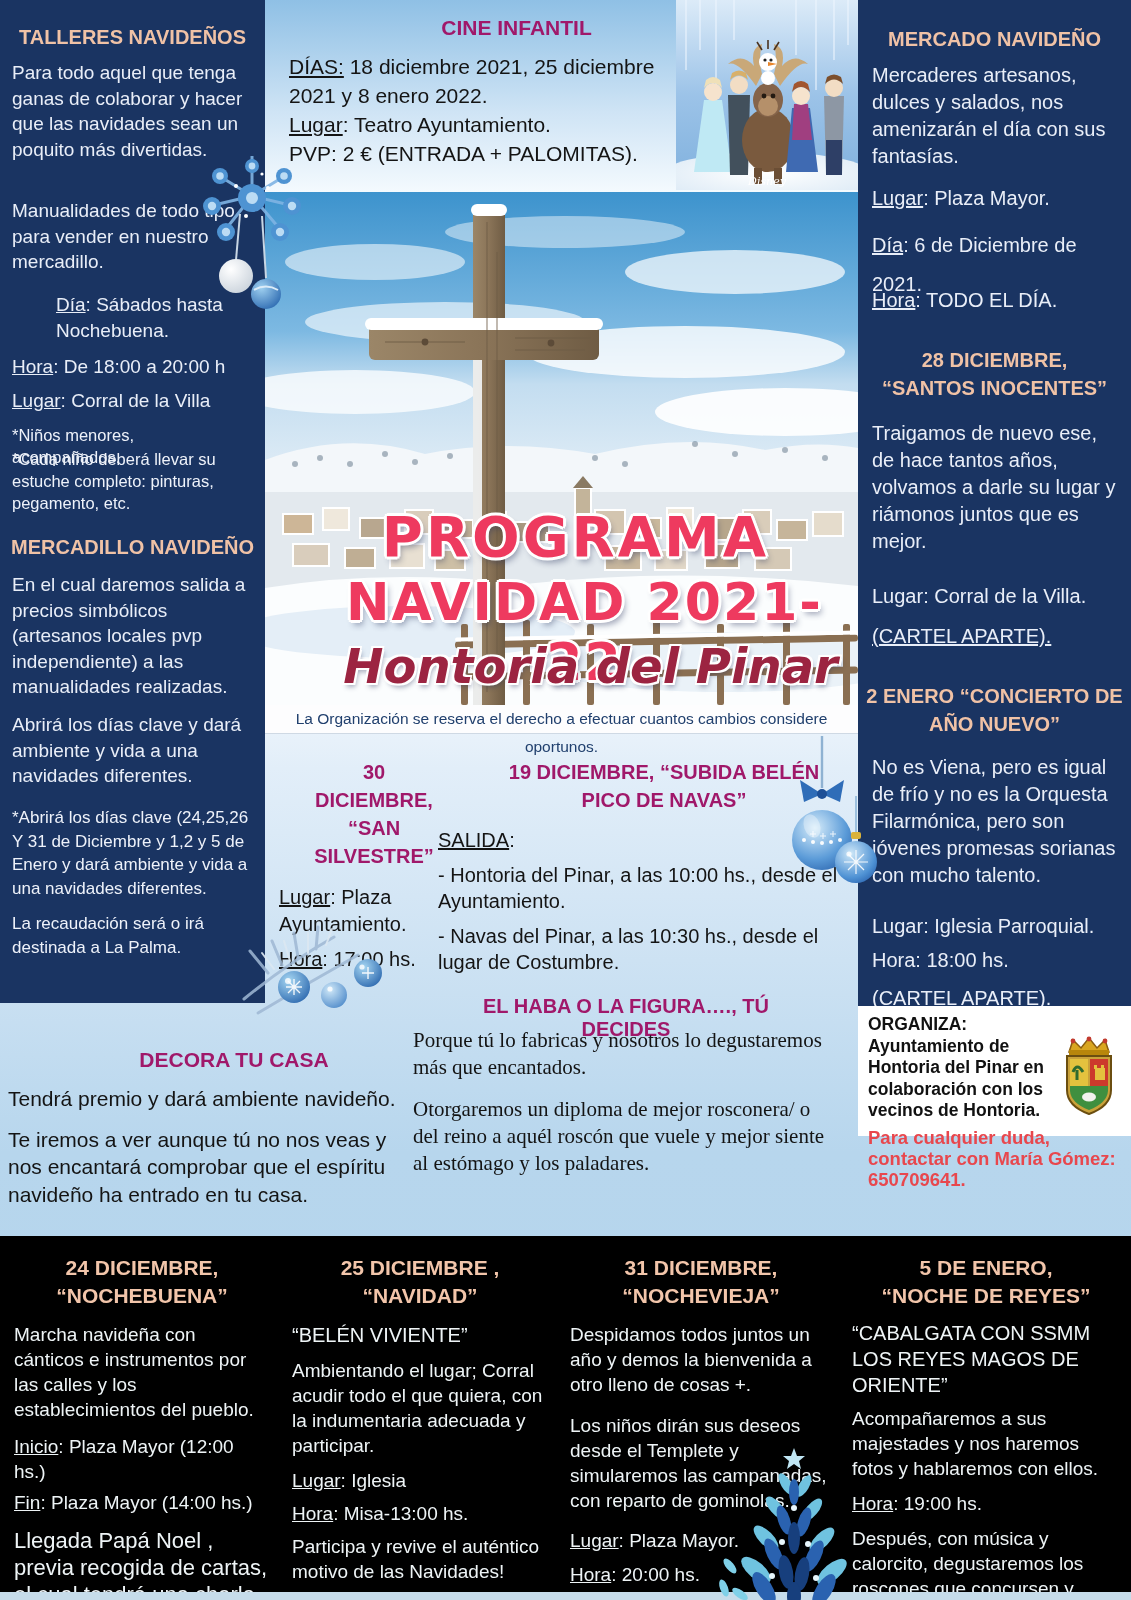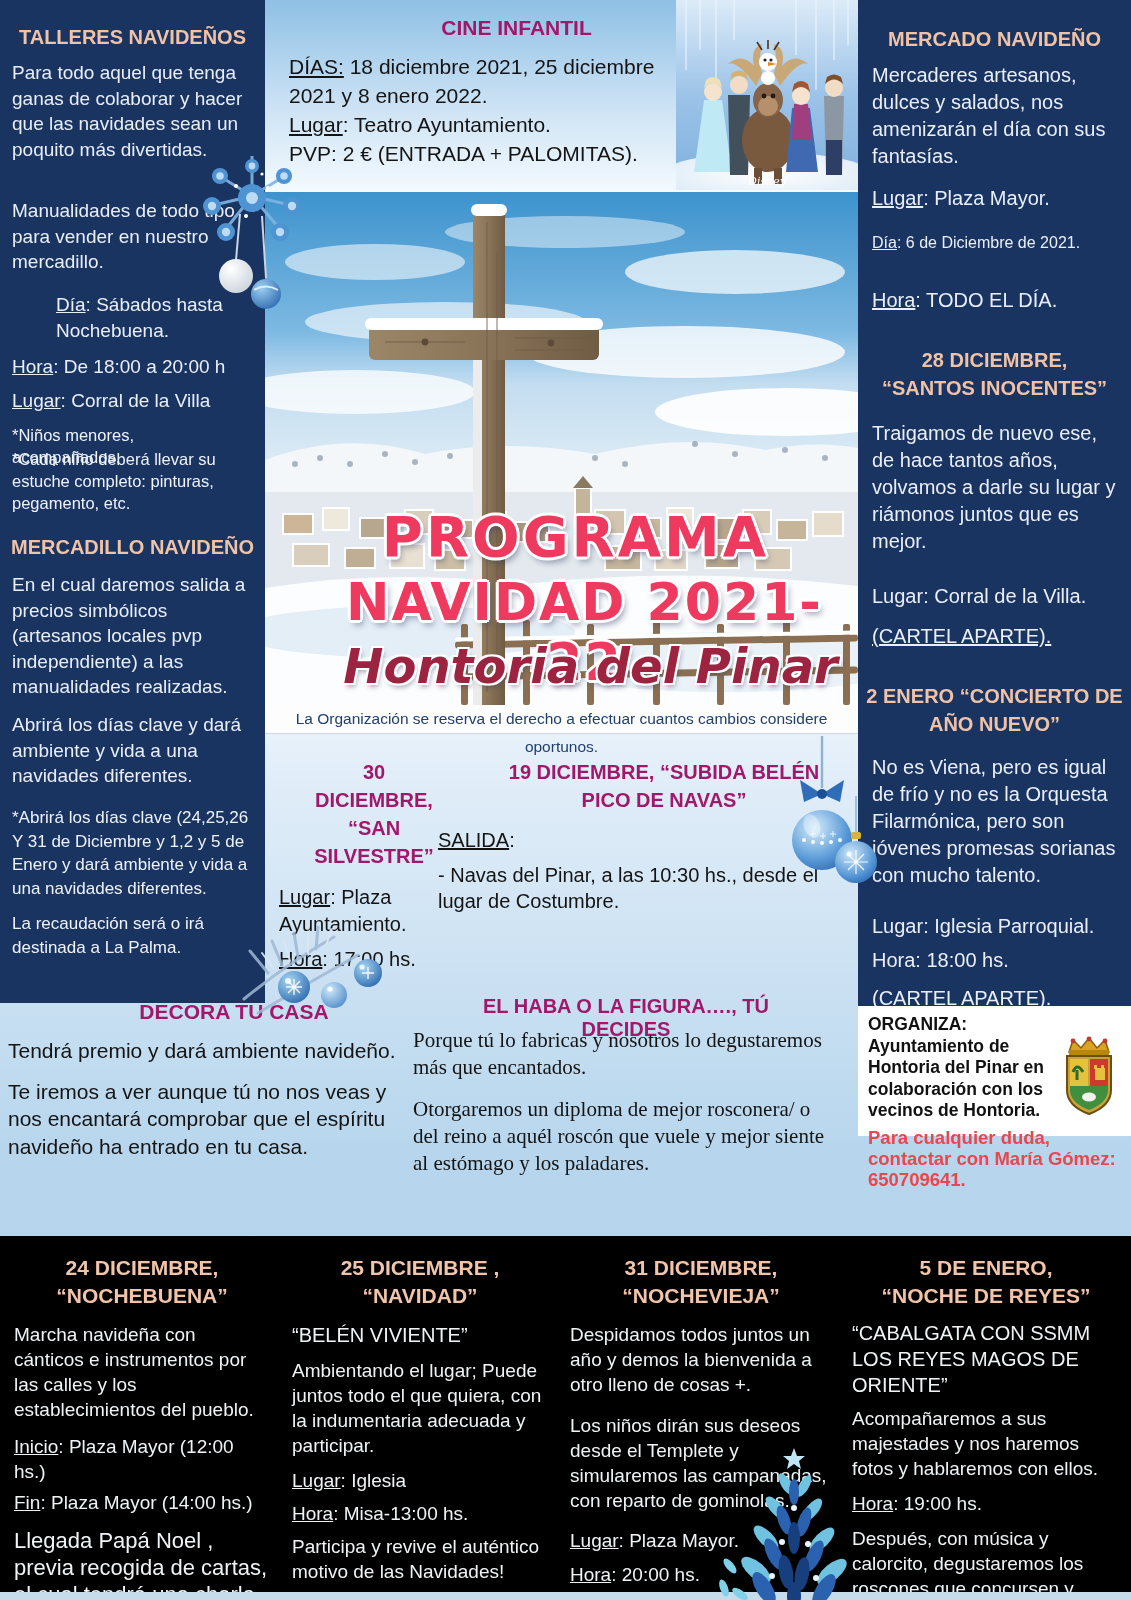--- a/index.html
+++ b/index.html
@@ -49,21 +49,21 @@
   #sec30 .body{font-size:20px;line-height:27px;color:#141414;padding-left:14px;margin-top:14px;}
   #sec19{left:438px;top:758px;width:404px;z-index:2;}
   #sec19 .mag-title{font-size:20px;line-height:28px;}
   #sec19 .body{font-size:20px;line-height:26px;color:#141414;margin-top:13px;}
   #sec19 .body p{margin-bottom:9px;}
 
   #haba-title{left:413px;top:995px;width:330px;font-size:20px;z-index:2;}
   #haba-body{left:413px;top:1027px;width:428px;font-size:21px;line-height:27px;color:#141414;z-index:2;}
   #haba-body p{margin-bottom:15px;font-family:Liberation Serif, serif;}
 
-  #decora{left:8px;top:1000px;width:404px;z-index:2;}
+  #decora{left:8px;top:1048px;width:404px;z-index:2;}
   #decora .mag-title{font-size:21px;}
   #decora .body{font-size:21px;line-height:27.5px;color:#141414;margin-top:13px;}
   #decora .body p{margin-bottom:13px;}
 
   
   #organiza{left:858px;top:1006px;width:273px;height:130px;background:#ffffff;z-index:4;
             padding:8px 10px;box-sizing:border-box;}
   #organiza .black{font-weight:bold;font-size:17.5px;line-height:21.5px;color:#111;}
   #organiza .red{font-weight:bold;font-size:18.5px;line-height:21px;color:#e8474d;margin-top:5px;}
   #crest{float:right;width:64px;height:84px;margin:20px 0 0 6px;}
@@ -302,20 +302,21 @@
   <div class="body">
     <p style="margin-bottom:8px;"><span class="u">Lugar</span><span>: Plaza Ayuntamiento.</span></p>
     <p><span class="u">Hora</span><span>: 17:00 hs.</span></p>
   </div>
 </div>
 
 <div id="sec19" class="abs">
   <div class="mag-title">19 DICIEMBRE, “SUBIDA BELÉN PICO DE NAVAS”</div>
   <div class="body">
     <p><span class="u">SALIDA</span><span>:</span></p>
+    <p>- Hontoria del Pinar, a las 10:00 hs., desde el Ayuntamiento.</p>
     <p>- Navas del Pinar, a las 10:30 hs., desde el lugar de Costumbre.</p>
   </div>
 </div>
 
 <div id="haba-title" class="abs mag-title">EL HABA O LA FIGURA…., TÚ DECIDES</div>
 <div id="haba-body" class="abs">
   <p>Porque tú lo fabricas y nosotros lo degustaremos más que encantados.</p>
   <p>Otorgaremos un diploma de mejor rosconera/ o del reino a aquél roscón que vuele y mejor siente al estómago y los paladares.</p>
 </div>
 
@@ -324,21 +325,21 @@
   <div class="body">
     <p>Tendrá premio y dará ambiente navideño.</p>
     <p>Te iremos a ver aunque tú no nos veas y nos encantará comprobar que el espíritu navideño ha entrado en tu casa.</p>
   </div>
 </div>
 
 <div id="right-col" class="abs navy-col">
   <div class="abs side-title" style="left:10px;top:26px;width:253px;">MERCADO NAVIDEÑO</div>
   <p class="abs side-p" style="left:14px;top:62px;width:250px;font-size:20px;line-height:27px;">Mercaderes artesanos, dulces y salados, nos amenizarán el día con sus fantasías.</p>
   <p class="abs side-p" style="left:14px;top:186px;width:250px;font-size:20px;"><span class="u">Lugar</span><span>: Plaza Mayor.</span></p>
-  <p class="abs side-p" style="left:14px;top:226px;width:230px;font-size:16px;line-height:33px;"><span class="u">Día</span><span>: 6 de Diciembre de 2021.</span></p>
+  <p class="abs side-p" style="left:14px;top:226px;width:230px;font-size:20px;line-height:39px;"><span class="u">Día</span><span>: 6 de Diciembre de 2021.</span></p>
   <p class="abs side-p" style="left:14px;top:288px;width:250px;font-size:20px;"><span class="u">Hora</span><span>: TODO EL DÍA.</span></p>
 
   <div class="abs side-title" style="left:10px;top:346px;width:253px;line-height:28px;">
     <div>28 DICIEMBRE,</div>
     <div>“SANTOS INOCENTES”</div>
   </div>
   <p class="abs side-p" style="left:14px;top:420px;width:252px;font-size:20px;line-height:27px;">Traigamos de nuevo ese, de hace tantos años, volvamos a darle su lugar y riámonos juntos que es mejor.</p>
   <p class="abs side-p" style="left:14px;top:584px;width:252px;font-size:20px;">Lugar: Corral de la Villa.</p>
   <p class="abs side-p u" style="left:14px;top:624px;width:252px;font-size:20px;">(CARTEL APARTE).</p>
 
@@ -388,21 +389,21 @@
     <p class="big">Llegada Papá Noel , previa recogida de cartas, el cual tendrá una charla con cada niño y niña.</p>
     <p class="small">Lugar: Corral de la Villa, a las 19 hs.</p>
   </div>
 
   <div id="ev2" class="ev">
     <div class="ev-title">
       <div>25 DICIEMBRE ,</div>
       <div>“NAVIDAD”</div>
     </div>
     <p class="q" style="margin-bottom:10px;">“BELÉN VIVIENTE”</p>
-    <p style="margin-bottom:10px;">Ambientando el lugar; Puede juntos todo el que quiera, con la indumentaria adecuada y participar.</p>
+    <p style="margin-bottom:10px;">Ambientando el lugar; Corral acudir todo el que quiera, con la indumentaria adecuada y participar.</p>
     <p class="tight" style="margin-bottom:8px;"><span class="u">Lugar</span><span>: Iglesia</span></p>
     <p style="margin-bottom:8px;"><span class="u">Hora</span><span>: Misa-13:00 hs.</span></p>
     <p style="margin-bottom:9px;">Participa y revive el auténtico motivo de las Navidades!</p>
     <p>Ambientado por la Coral de Hontoria del Pinar.</p>
   </div>
 
   <div id="ev3" class="ev">
     <div class="ev-title">
       <div>31 DICIEMBRE,</div>
       <div>“NOCHEVIEJA”</div>

